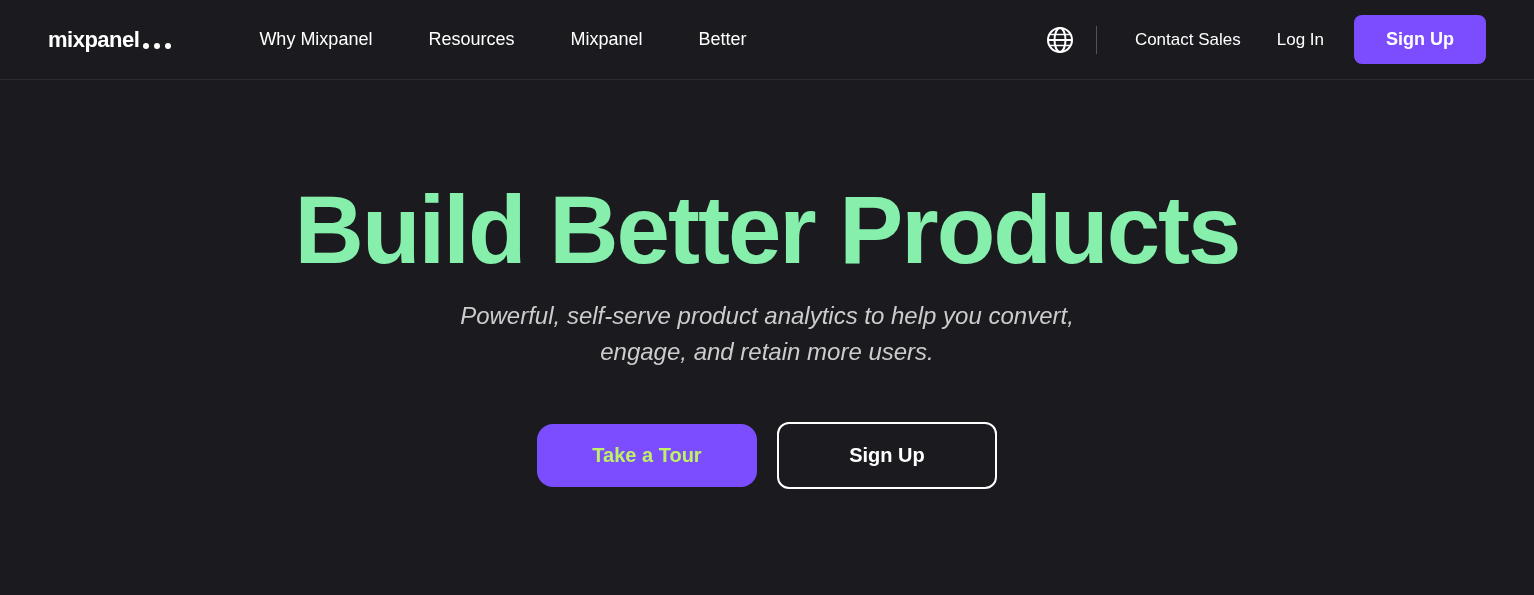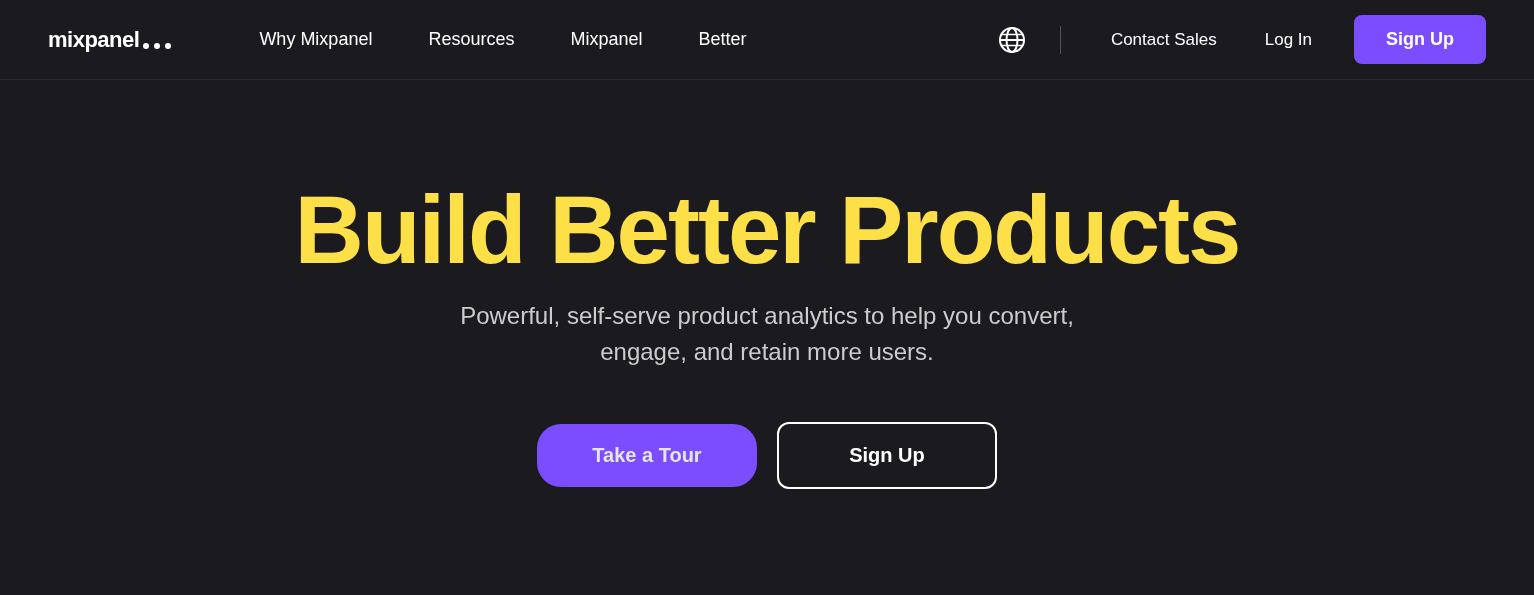--- a/index.html
+++ b/index.html
@@ -65,21 +65,21 @@
       text-decoration: none;
       font-size: 18px;
       font-weight: 500;
       padding: 0 28px;
       cursor: pointer;
     }
 
     .nav-right {
       display: flex;
       align-items: center;
-      gap: 12px;
+      gap: 0;
     }
 
     .globe-icon {
       width: 32px;
       height: 32px;
       cursor: pointer;
       display: flex;
       align-items: center;
       justify-content: center;
       color: #fff;
@@ -123,46 +123,47 @@
       justify-content: center;
       padding: 80px 48px 80px;
       text-align: center;
       min-height: 510px;
     }
 
     .hero-title {
       font-size: 96px;
       font-weight: 900;
       line-height: 1.0;
-      color: #fde047;
+      color: #86efac;
       letter-spacing: -2px;
       margin-bottom: 20px;
       max-width: 1100px;
     }
 
     .hero-subtitle {
       font-size: 24px;
       font-weight: 400;
       color: #cccccc;
       line-height: 1.5;
       max-width: 640px;
       margin-bottom: 52px;
+      font-style: italic;
     }
 
     .hero-buttons {
       display: flex;
       gap: 20px;
       align-items: center;
     }
 
     .btn-tour {
       background: #7c4dff;
-      color: #e5e5e5;
+      color: #bef264;
       border: none;
-      border-radius: 24px;
+      border-radius: 16px;
       padding: 20px 52px;
       font-size: 20px;
       font-weight: 700;
       cursor: pointer;
       min-width: 220px;
     }
 
     .btn-signup {
       background: transparent;
       color: #fff;

